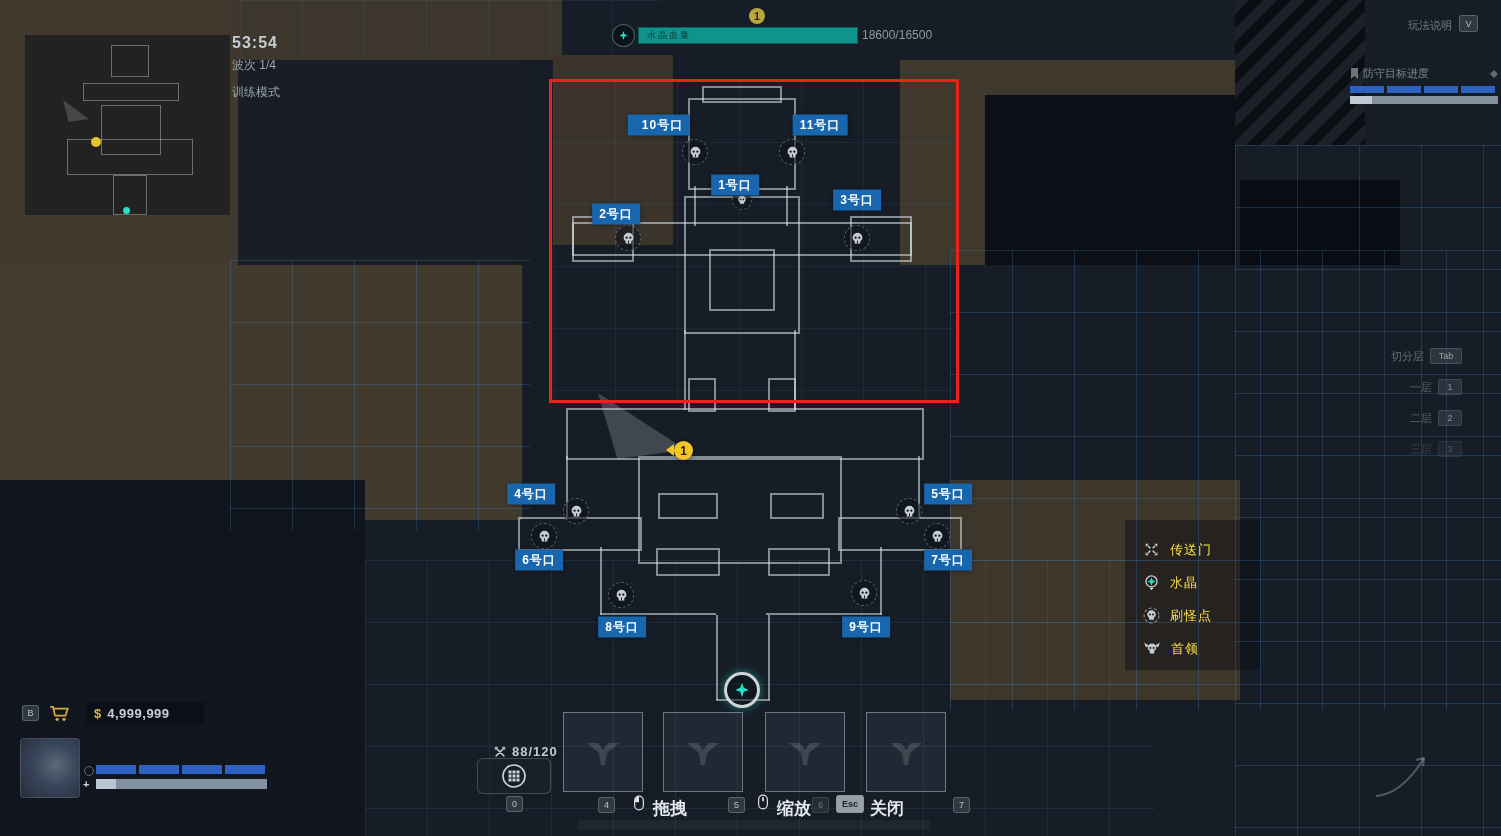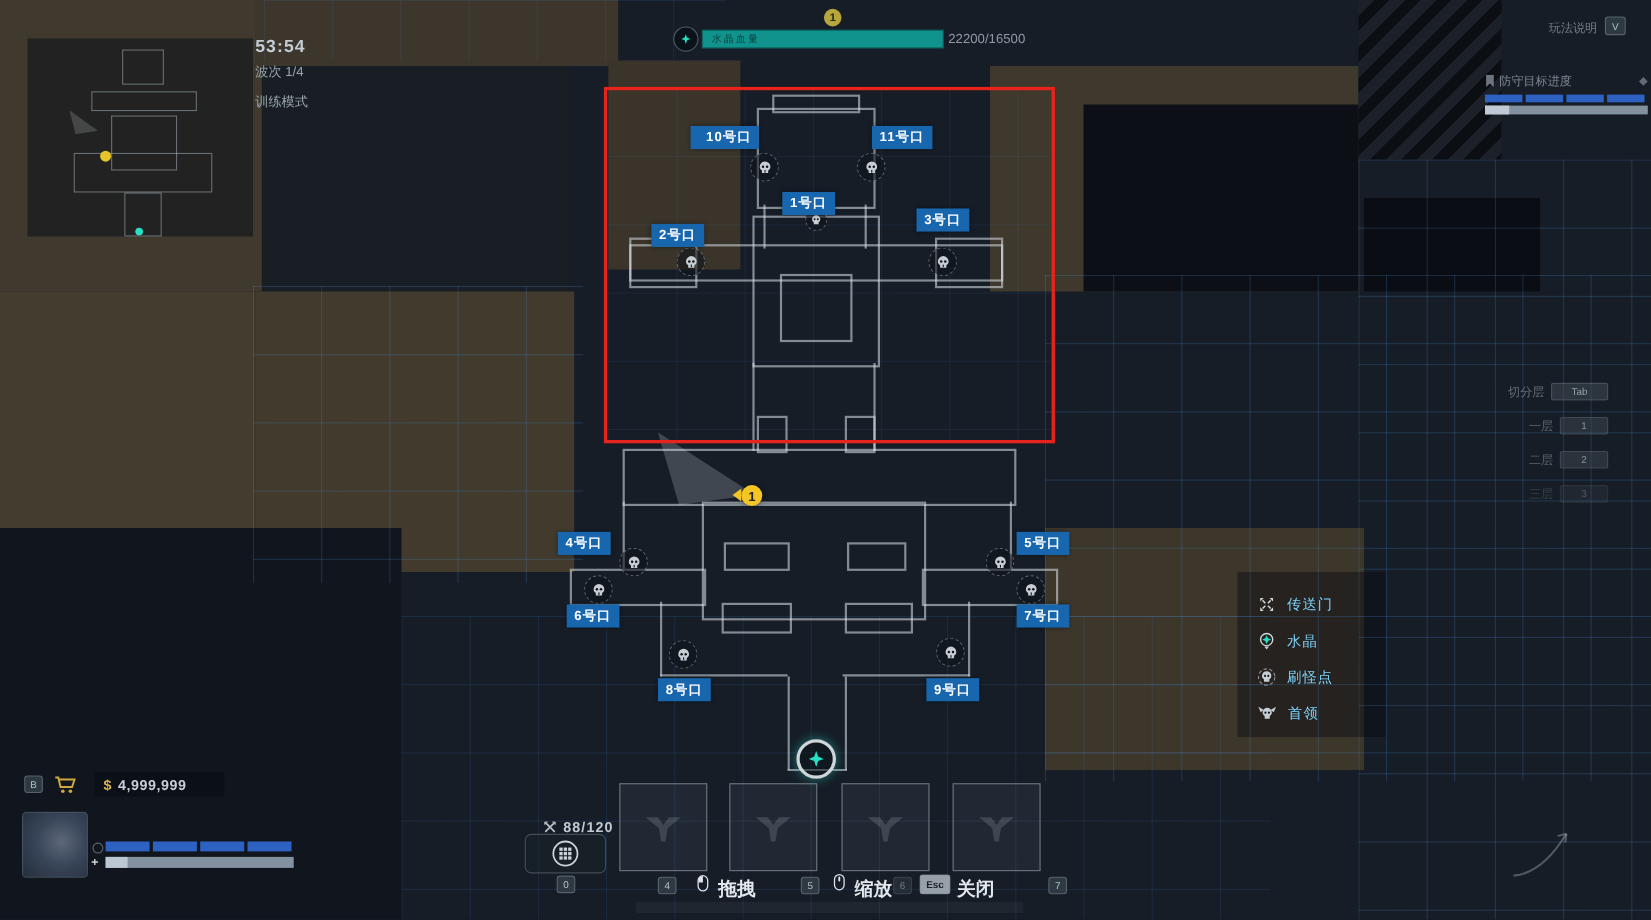--- a/index.html
+++ b/index.html
@@ -20,26 +20,26 @@
         padding:2px 7px;white-space:nowrap;box-shadow:0 0 4px rgba(0,0,0,0.4);}
   .skull{position:absolute;transform:translate(-50%,-50%);width:24px;height:24px;
          border-radius:50%;background:rgba(14,19,25,0.55);
          border:1px dashed rgba(190,200,208,0.4);
          display:flex;align-items:center;justify-content:center;}
   .key{position:absolute;display:flex;align-items:center;justify-content:center;
        background:rgba(52,62,72,0.85);border:1px solid rgba(130,142,152,0.5);
        border-radius:3px;color:#b6c0c8;font-size:9px;width:15px;height:14px;}
   .keysm{display:inline-flex;align-items:center;justify-content:center;
        background:rgba(70,80,90,0.6);border:1px solid rgba(130,142,152,0.4);
-       border-radius:2px;color:#b8c2ca;font-size:9px;min-width:14px;height:14px;padding:0 14px;}
+       border-radius:2px;color:#b8c2ca;font-size:9px;min-width:14px;height:14px;padding:0 4px;}
   .hintlabel{position:absolute;color:#e2e8ec;font-size:17px;font-weight:bold;}
   .floor-row{position:absolute;display:flex;align-items:center;gap:6px;
              justify-content:flex-end;width:92px;color:rgba(160,170,178,0.7);font-size:11px;}
   .legend-row{display:flex;align-items:center;gap:10px;height:33px;}
-  .legend-label{color:#7dd3fc;font-size:13px;letter-spacing:1px;}
+  .legend-label{color:#fde047;font-size:13px;letter-spacing:1px;}
   .slot{position:absolute;width:78px;height:78px;
         border:1px solid rgba(205,215,225,0.45);background:rgba(180,200,215,0.07);
         display:flex;align-items:center;justify-content:center;}
   .seg{height:7px;background:#2d62c2;display:inline-block;margin-right:3px;}
 </style>
 </head>
 <body>
 
 <div class="patch" style="left:0;top:0;width:240px;height:265px;background:#3f392e;"></div>
 <div class="patch" style="left:0;top:265px;width:232px;height:215px;background:#433c2f;"></div>
@@ -237,21 +237,21 @@
 <div class="a" style="left:612px;top:24px;width:21px;height:21px;border-radius:50%;background:rgba(10,16,22,0.8);
             border:1px solid rgba(140,160,170,0.5);display:flex;align-items:center;justify-content:center;">
   <svg width="11" height="11" viewBox="0 0 16 16">
       <path d="M8 1.5L9.6 6 14 8 9.6 9.6 8 14.5 6.4 9.6 2 8 6.4 6z" fill="#27dfc4"></path>
     </svg>
 </div>
 <div class="a" style="left:638px;top:27px;width:218px;height:15px;background:#10938c;border:1px solid rgba(0,0,0,0.35);
             display:flex;align-items:center;">
   <span style="font-size:9px;color:rgba(8,50,48,0.85);margin-left:8px;letter-spacing:2px;">水晶血量</span>
 </div>
-<div class="a" style="left:862px;top:28px;font-size:12px;color:#8e9aa4;">22200/16500</div>
+<div class="a" style="left:862px;top:28px;font-size:12px;color:#8e9aa4;">18600/16500</div>
 
 <div class="a" style="left:1408px;top:18px;font-size:11px;color:rgba(140,150,158,0.8);">玩法说明</div>
 <div class="key" style="left:1459px;top:15px;width:17px;height:15px;">
   <span>V</span>
 </div>
 
 <div class="a" style="left:1350px;top:66px;width:148px;">
   <div style="display:flex;align-items:center;justify-content:space-between;">
     <span style="display:flex;align-items:center;gap:4px;">
       <svg width="9" height="11" viewBox="0 0 9 11">

